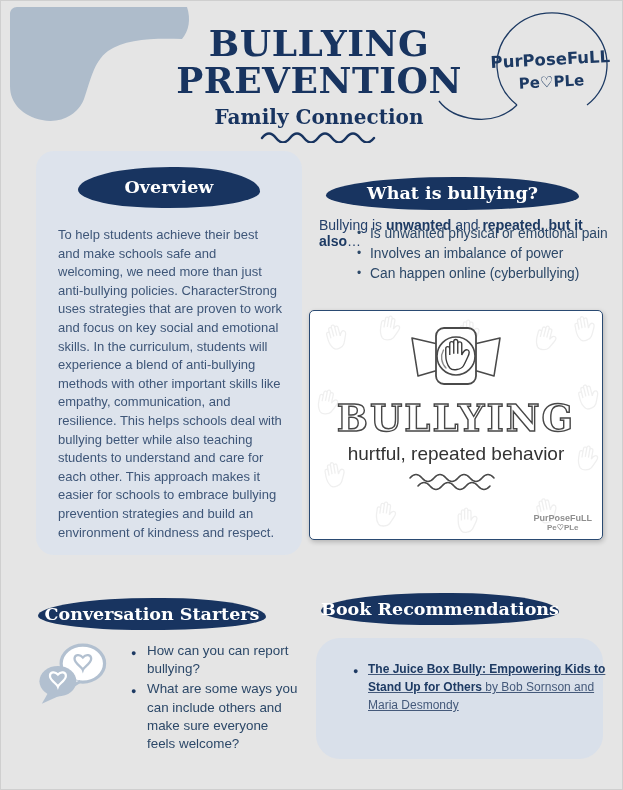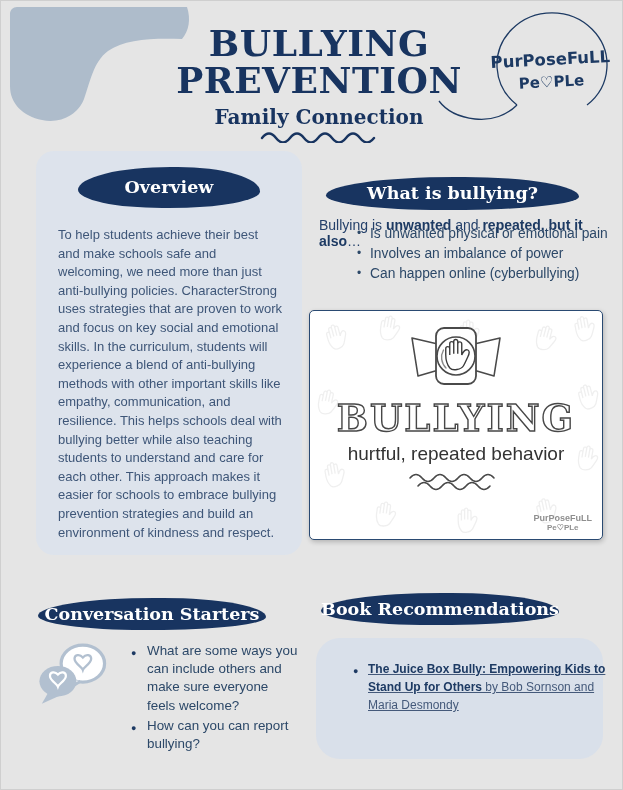--- a/index.html
+++ b/index.html
@@ -180,22 +180,22 @@
   <div class="blob blob-conv">Conversation Starters</div>
   <svg class="conv-icon" width="74" height="70" viewBox="0 0 92 86">
     <ellipse cx="57" cy="30" rx="27" ry="23" fill="#fff" stroke="#b2c0d0" stroke-width="4"></ellipse>
     <path d="M44,50 L38,62 L54,52" fill="#fff" stroke="#b2c0d0" stroke-width="3.5" stroke-linejoin="round"></path>
     <path transform="translate(57,31) scale(1.15)" d="M0,6 C-1,3 -9,-1 -9,-6 C-9,-10.5 -3.5,-11.5 0,-7.5 C3.5,-11.5 9,-10.5 9,-6 C9,-1 1,3 0,6 Z" stroke="#b2c0d0" stroke-width="2.5" fill="none"></path>
     <ellipse cx="26" cy="52" rx="23" ry="19" fill="#b2c0d0"></ellipse>
     <path d="M14,66 L6,80 L28,70 Z" fill="#b2c0d0"></path>
     <path transform="translate(26,52) scale(1.1)" d="M0,6 C-1,3 -9,-1 -9,-6 C-9,-10.5 -3.5,-11.5 0,-7.5 C3.5,-11.5 9,-10.5 9,-6 C9,-1 1,3 0,6 Z" stroke="#ffffff" stroke-width="2.5" fill="none"></path>
   </svg>
   <ul class="conv-bullets">
+    <li>How can you can report bullying?</li>
     <li>What are some ways you can include others and make sure everyone feels welcome?</li>
-    <li>How can you can report bullying?</li>
   </ul>
 
   <div class="blob blob-books">Book Recommendations</div>
   <div class="books-panel">
     <ul class="book-list">
       <li><strong>The Juice Box Bully: Empowering Kids to Stand Up for Others</strong><span> by Bob Sornson and Maria Desmondy</span></li>
     </ul>
   </div>
 
 </div>

